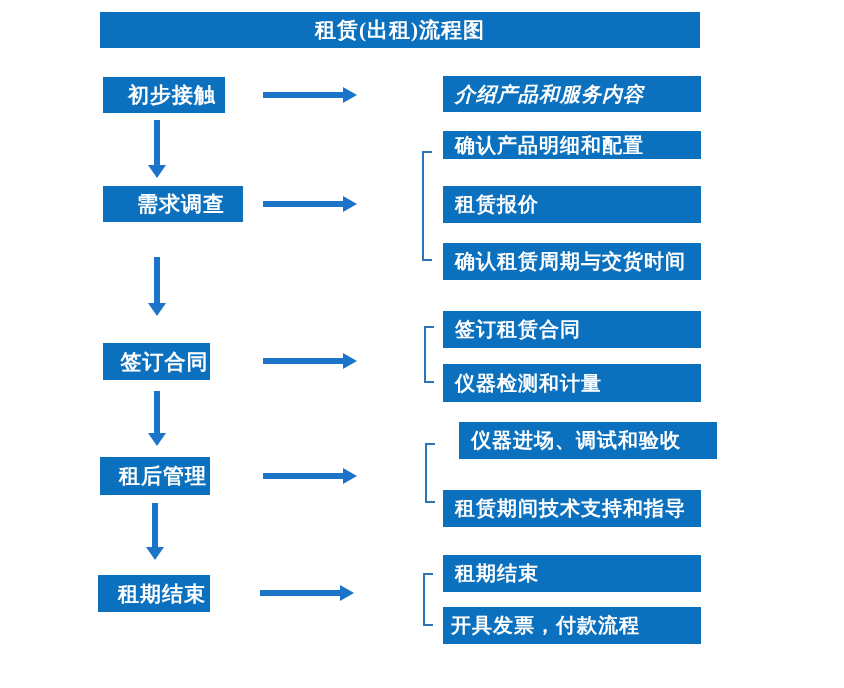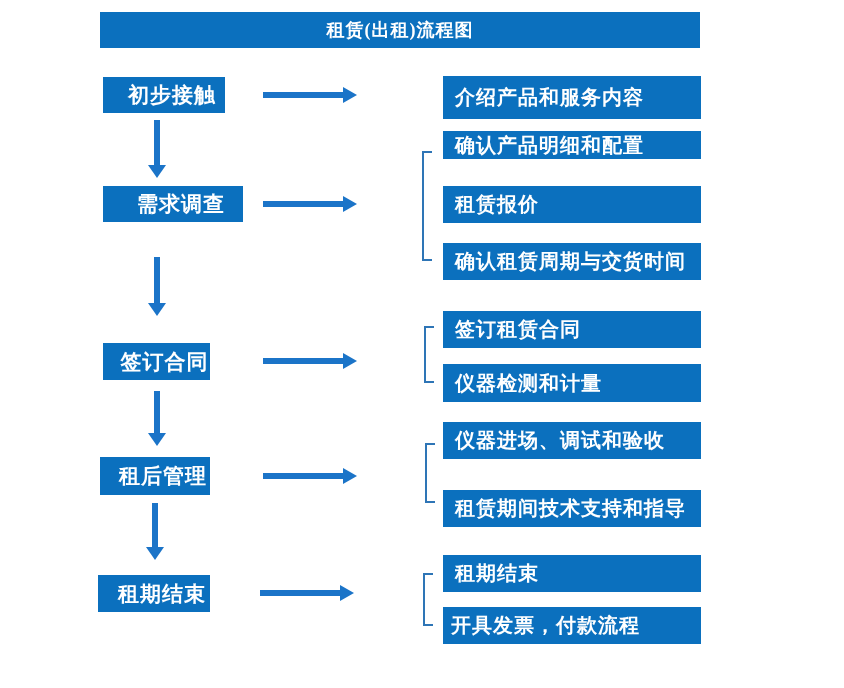--- a/index.html
+++ b/index.html
@@ -21,21 +21,21 @@
     --bracket-blue: #2e75b6;
     --text-white: #ffffff;
   }
   .title-bar {
     position: absolute;
     left: 100px; top: 12px;
     width: 600px; height: 36px;
     background: var(--box-blue);
     color: var(--text-white);
     font-weight: bold;
-    font-size: 18px;
+    font-size: 21px;
     display: flex;
     align-items: center;
     justify-content: center;
     letter-spacing: 1px;
   }
   .box {
     position: absolute;
     background: var(--box-blue);
     color: var(--text-white);
     font-weight: bold;
@@ -153,28 +153,28 @@
   <div class="arrow-h" style="left:260px; top:585px; width:94px;">
     <div class="shaft"></div>
     <div class="head"></div>
   </div>
 
   <div class="bracket" style="left:422px; top:151px; height:110px;"></div>
   <div class="bracket" style="left:424px; top:326px; height:57px;"></div>
   <div class="bracket" style="left:425px; top:443px; height:60px;"></div>
   <div class="bracket" style="left:423px; top:573px; height:53px;"></div>
 
-  <div class="box right-box" style="top:76px;  height:43px;">介绍产品和服务内容</div>
+  <div class="box right-box" style="top:76px;  height:36px;font-style:italic;">介绍产品和服务内容</div>
 
   <div class="box right-box" style="top:131px; height:28px;">确认产品明细和配置</div>
   <div class="box right-box" style="top:186px; height:37px;">租赁报价</div>
   <div class="box right-box" style="top:243px; height:37px;">确认租赁周期与交货时间</div>
 
   <div class="box right-box" style="top:311px; height:37px;font-family:Liberation Mono, monospace;">签订租赁合同</div>
   <div class="box right-box" style="top:364px; height:38px;">仪器检测和计量</div>
 
-  <div class="box right-box" style="top:422px; height:37px;">仪器进场、调试和验收</div>
+  <div class="box right-box" style="top:422px; height:37px;margin-left:16px;">仪器进场、调试和验收</div>
   <div class="box right-box" style="top:490px; height:37px;">租赁期间技术支持和指导</div>
 
   <div class="box right-box" style="top:555px; height:37px;">租期结束</div>
   <div class="box right-box" style="top:607px; height:37px;padding-left:8px;">开具发票，付款流程</div>
 
 </div>
 
 </body></html>

